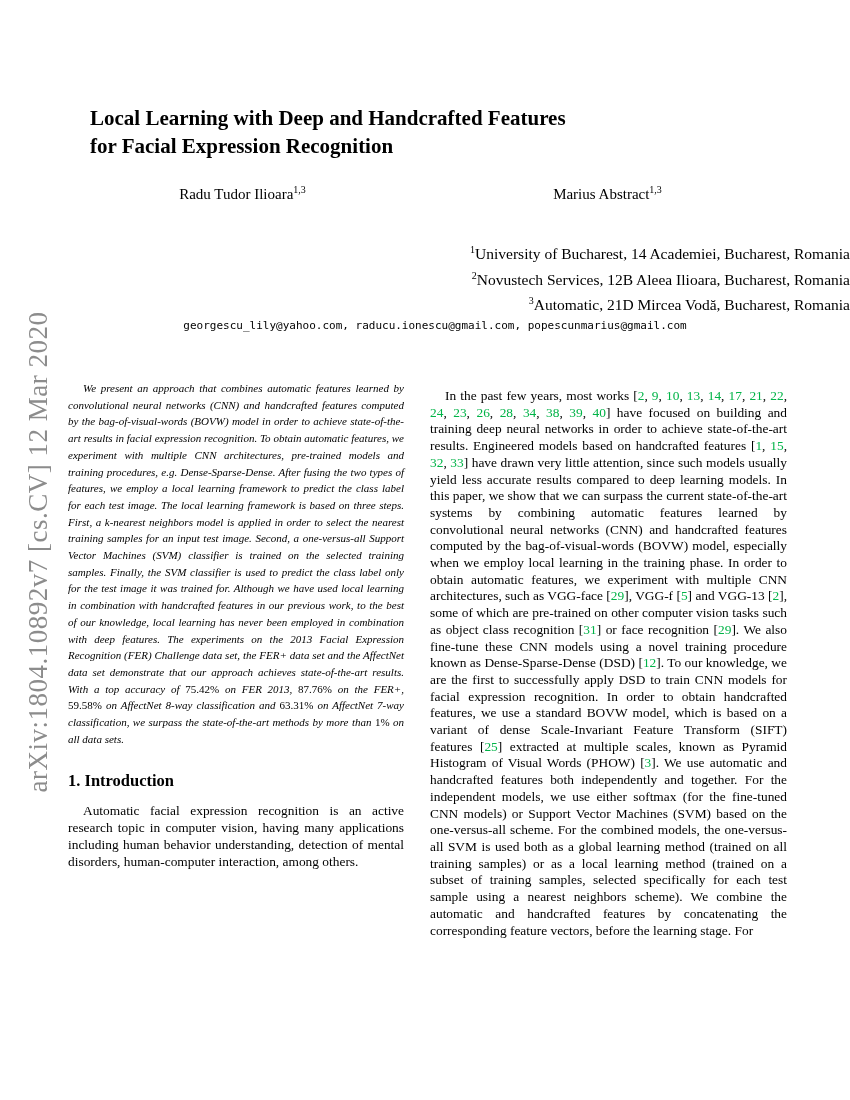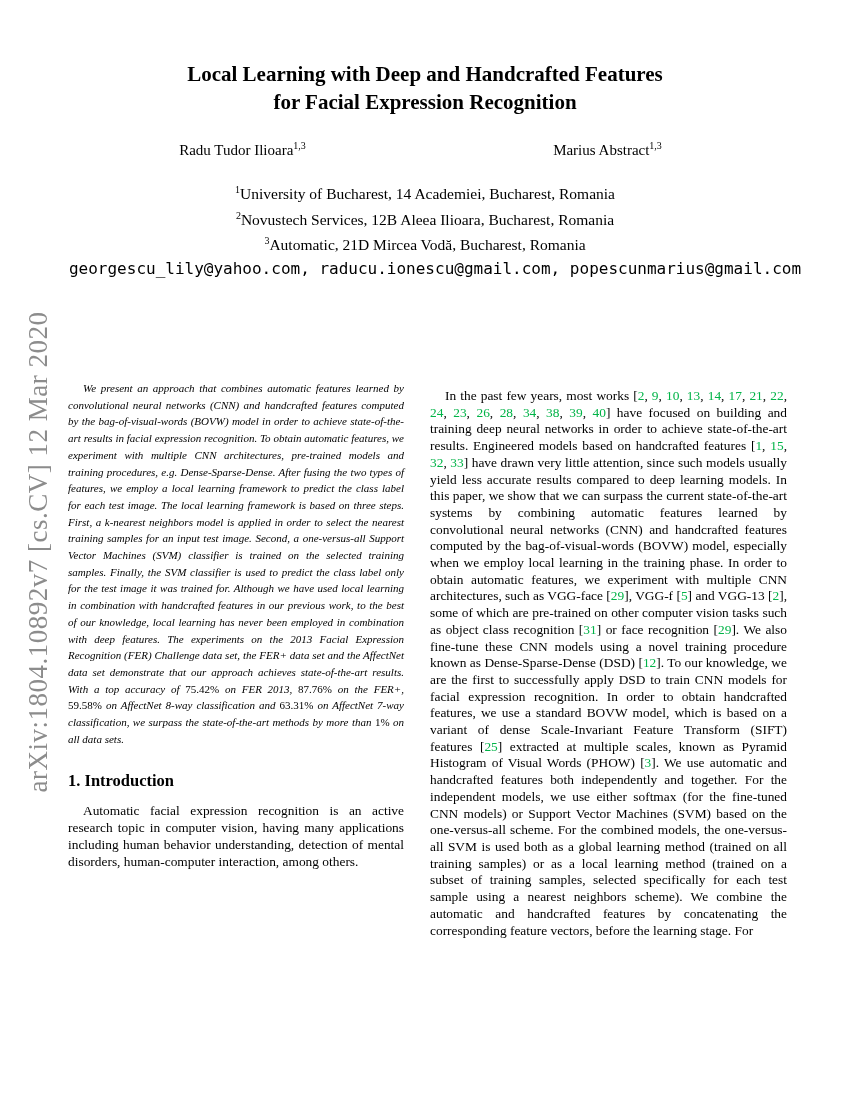--- a/index.html
+++ b/index.html
@@ -8,32 +8,32 @@
     background: #ffffff; color: #000;
     font-family: "Liberation Serif", serif;
   }
   .stamp {
     position: absolute; top: 552px; left: 38px;
     transform: translate(-50%, -50%) rotate(-90deg);
     white-space: nowrap;
     font-size: 27px; color: #8c8c8c; letter-spacing: 0.5px;
   }
   .title {
-    margin: 0 90px 2px 90px; padding-top: 60px;
-    text-align: center; font-size: 21px; font-weight: bold; line-height: 28px;
+    margin: 0 90px 2px 90px; padding-top: 104px;
+    font-size: 21px; font-weight: bold; line-height: 28px;
   }
   .authors {
     display: flex; margin: 24px 60px 0 60px;
   }
   .author { flex: 1; text-align: center; font-size: 15px; }
   .author sup, .affil sup, .title sup { font-size: 10px; }
-  .affiliations { margin-top: 20px; text-align: center; font-size: 15.5px; line-height: 21.5px; }
+  .affiliations { margin-top: 36px; text-align: right; font-size: 15.5px; line-height: 21.5px; }
   .emails {
     margin-top: 3px; text-align: center;
-    font-family: "DejaVu Sans Mono", monospace; font-size: 16px; color: #000; padding-left: 20px;
+    font-family: "DejaVu Sans Mono", monospace; font-size: 11px; color: #000; padding-left: 20px;
   }
   .columns { position: absolute; top: 376px; left: 68px; right: 0; }
   .col-left { position: absolute; left: 0; top: 4px; width: 336px; }
   .col-right { position: absolute; left: 362px; top: 12px; width: 357px; }
   .abstract-heading { margin: 0 0 10px 0; text-align: center; font-size: 16px; font-weight: bold; }
   p.abstract {
     margin: 0; font-style: italic; font-size: 11px; line-height: 16.7px;
     text-align: justify; text-indent: 15px;
   }
   p.abstract .num { font-style: normal; }

